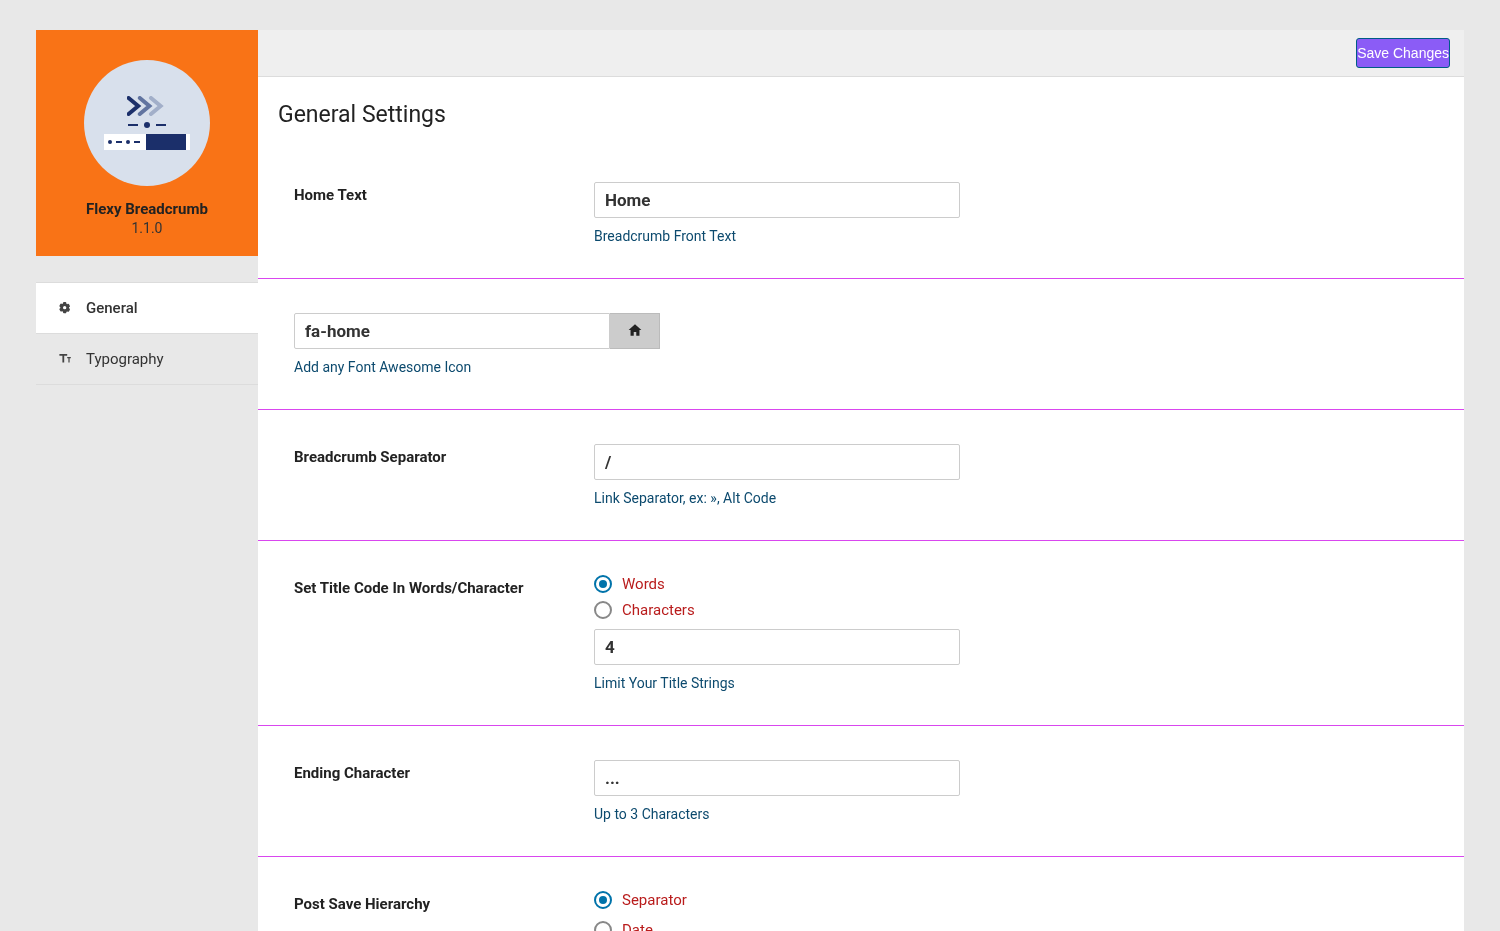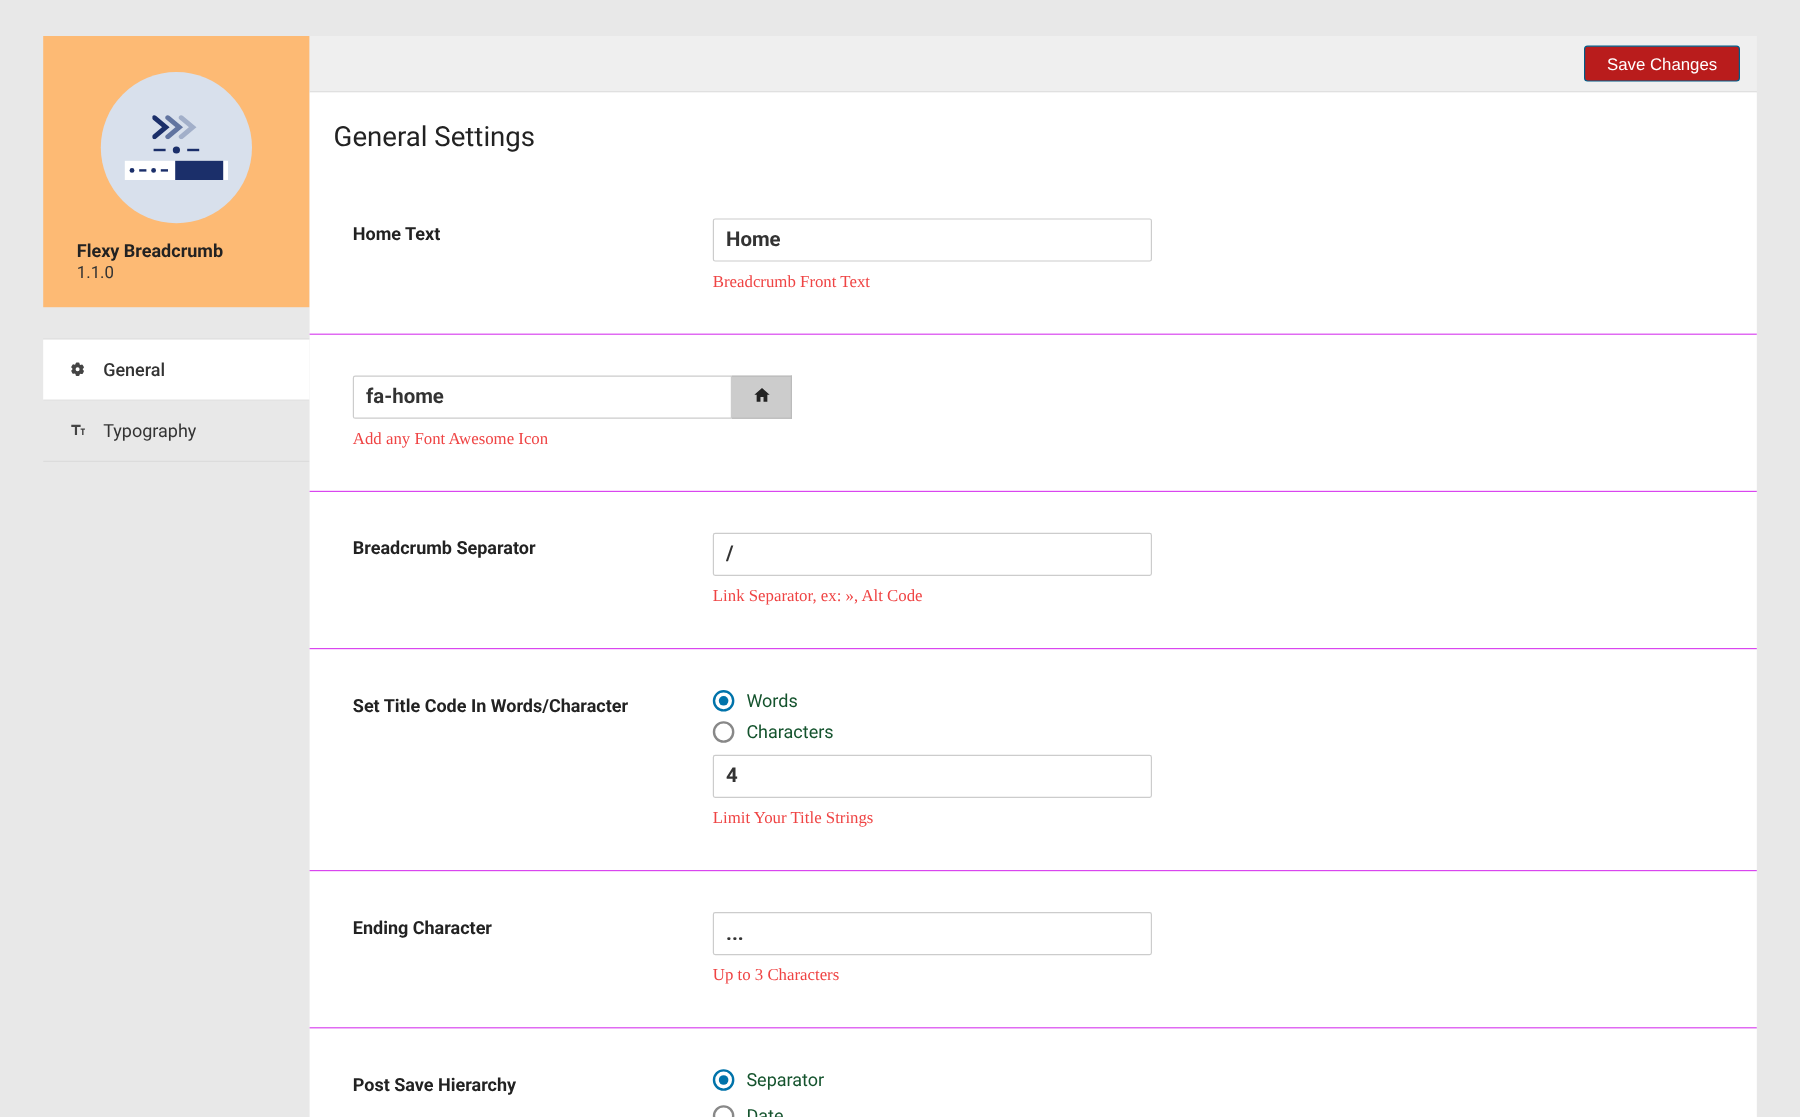--- a/index.html
+++ b/index.html
@@ -13,23 +13,23 @@
       padding: 30px 36px;
       display: flex;
       gap: 0;
     }
     .sidebar {
       width: 222px;
       display: flex;
       flex-direction: column;
     }
     .logo-card {
-      background: #fdba74;
-      padding: 30px 28px 20px;
-      text-align: left;
+      background: #f97316;
+      padding: 30px 0 20px;
+      text-align: center;
     }
     .logo-circle {
       width: 126px;
       height: 126px;
       background: #d8e0ec;
       border-radius: 50%;
       margin: 0 auto 14px;
       display: flex;
       flex-direction: column;
       align-items: center;
@@ -75,25 +75,25 @@
       flex-direction: column;
     }
     .topbar {
       background: #efefef;
       border-bottom: 1px solid #dcdcdc;
       padding: 8px 14px;
       display: flex;
       justify-content: flex-end;
     }
     .save-btn {
-      background: #b91c1c;
+      background: #8b5cf6;
       color: #fff;
       border: 1px solid #005c87;
       border-radius: 3px;
-      padding: 6px 18px;
+      padding: 6px 0;
       font-size: 14px;
       cursor: pointer;
     }
     .content {
       background: #fff;
     }
     .page-title {
       font-size: 23px;
       font-weight: 400;
       padding: 24px 20px 0;
@@ -144,22 +144,21 @@
       background: #cccccc;
       border: 1px solid #bbb;
       border-left: none;
       display: flex;
       align-items: center;
       justify-content: center;
     }
     .help-text {
       margin-top: 10px;
       font-size: 14px;
-      color: #ef4444;
-      font-family: Liberation Serif, serif;
+      color: #0c4a6e;
     }
     .radio-list {
       display: flex;
       flex-direction: column;
       gap: 8px;
     }
     .radio-item {
       display: flex;
       align-items: center;
       cursor: pointer;
@@ -182,21 +181,21 @@
       width: 8px;
       height: 8px;
       border-radius: 50%;
       background: transparent;
     }
     .radio-item.selected .radio-inner {
       background: #0073aa;
     }
     .radio-label {
       font-size: 15px;
-      color: #14532d;
+      color: #b91c1c;
     }
     .radio-with-input .text-input {
       margin-top: 10px;
     }
     
     .logo-arrows {
       display:flex;
       gap:-2px;
       margin-bottom:6px;
     }

